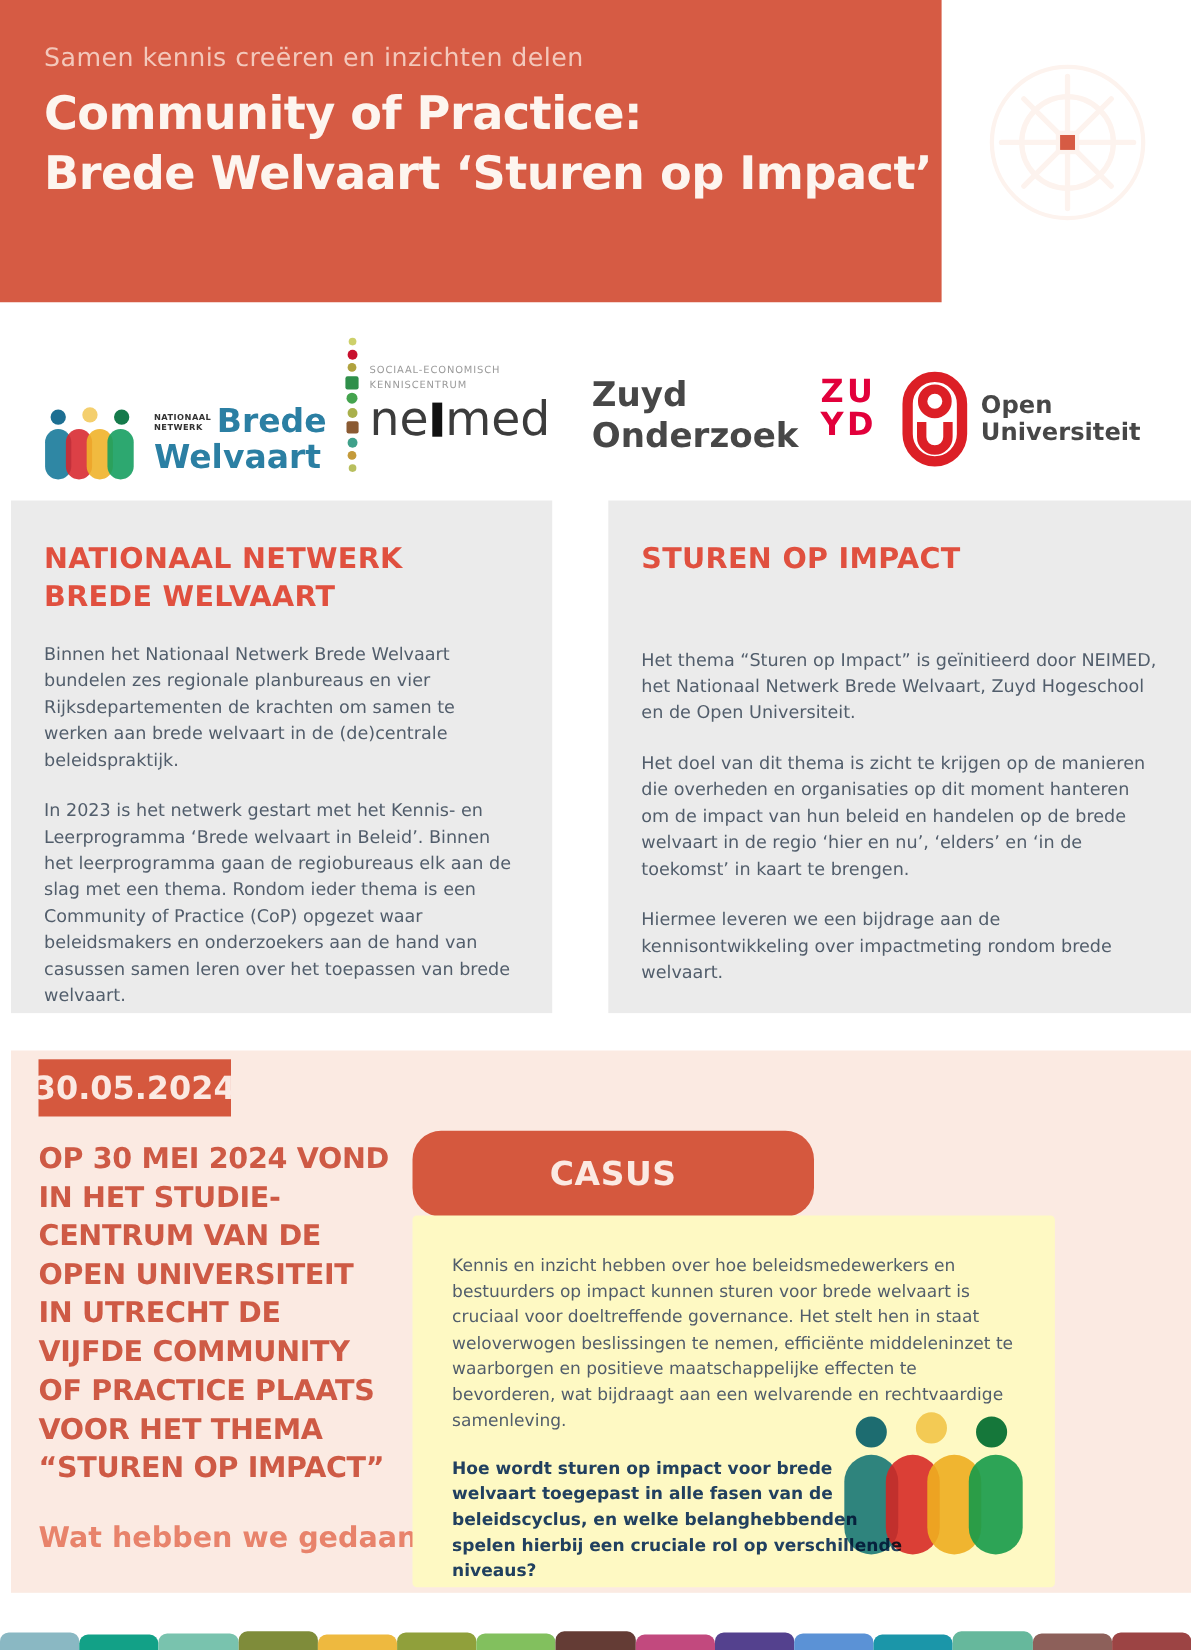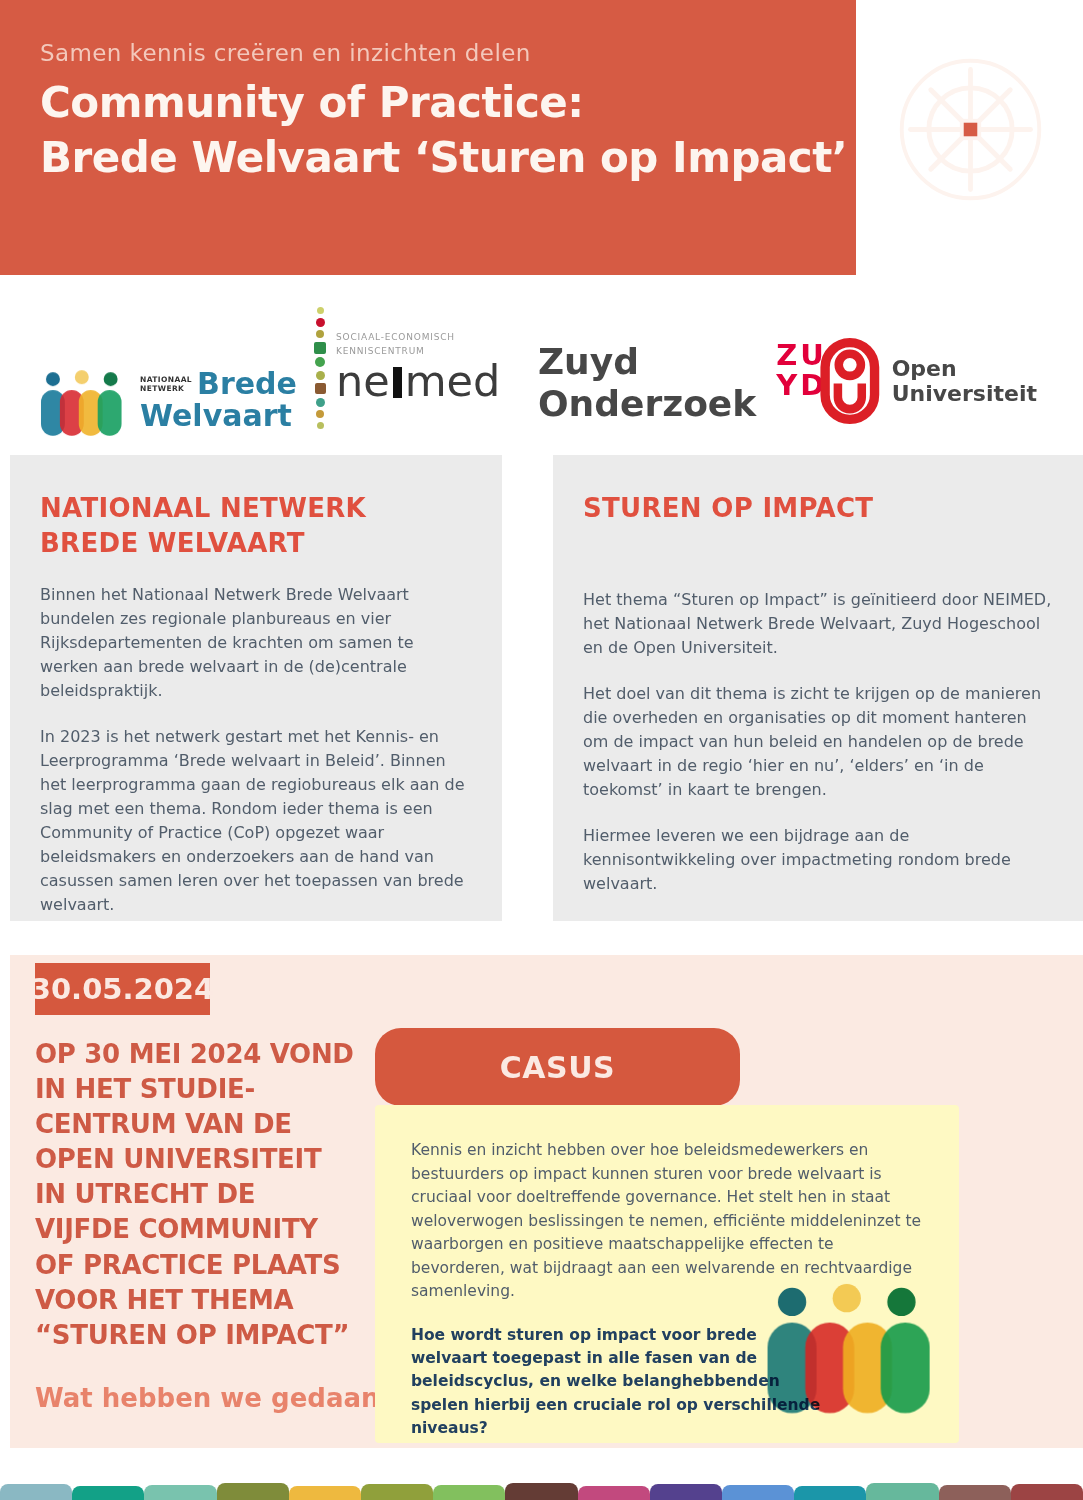--- a/index.html
+++ b/index.html
@@ -21,21 +21,21 @@
   .bw-row{display:flex;align-items:flex-start;}
   .bw-caps{font-size:7.5px;font-weight:bold;color:#333;line-height:1.25;margin-top:7px;margin-right:5px;letter-spacing:.4px;}
   .bw-name{font-size:30px;font-weight:bold;color:var(--bw_blue);line-height:1.05;}
   .logo-neimed{left:313px;top:32px;}
   .nm-dots{width:14px;height:122px;display:flex;flex-direction:column;justify-content:space-between;align-items:center;}
   .nm-text{margin-left:9px;padding-top:24px;}
   .nm-caps{font-size:9px;color:#9a9a9a;letter-spacing:.8px;line-height:1.5;}
   .nm-name{font-size:43px;color:var(--neimed_text);line-height:1;margin-top:2px;}
   .nm-bar{display:inline-block;width:9px;height:31px;background:#111;margin:0 3px;vertical-align:-2px;}
   .logo-zuyd{left:538px;top:66px;}
-  .zy-names{font-size:36px;font-weight:bold;color:var(--logo_text_dark);line-height:1.18;}
+  .zy-names{font-size:31px;font-weight:bold;color:var(--logo_text_dark);line-height:1.18;}
   .zy-mark{margin-left:20px;font-size:29px;font-weight:bold;color:var(--zuyd_red);line-height:1.02;letter-spacing:3px;}
   .logo-ou{left:820px;top:56px;align-items:center;}
   .ou-label{margin-left:12px;font-size:22px;font-weight:bold;color:var(--logo_text_dark);}
 
   
   .box{position:absolute;top:455px;height:466px;background:var(--box_bg);box-sizing:border-box;padding:36px 30px;}
   .box-left{left:10px;width:492px;}
   .box-right{left:553px;width:530px;}
   .box-title{font-size:26px;font-weight:bold;color:var(--heading_red);line-height:1.35;letter-spacing:.3px;}
   .box p{font-size:16px;color:var(--body_text);line-height:1.5;margin:22px 0 0 0;}

